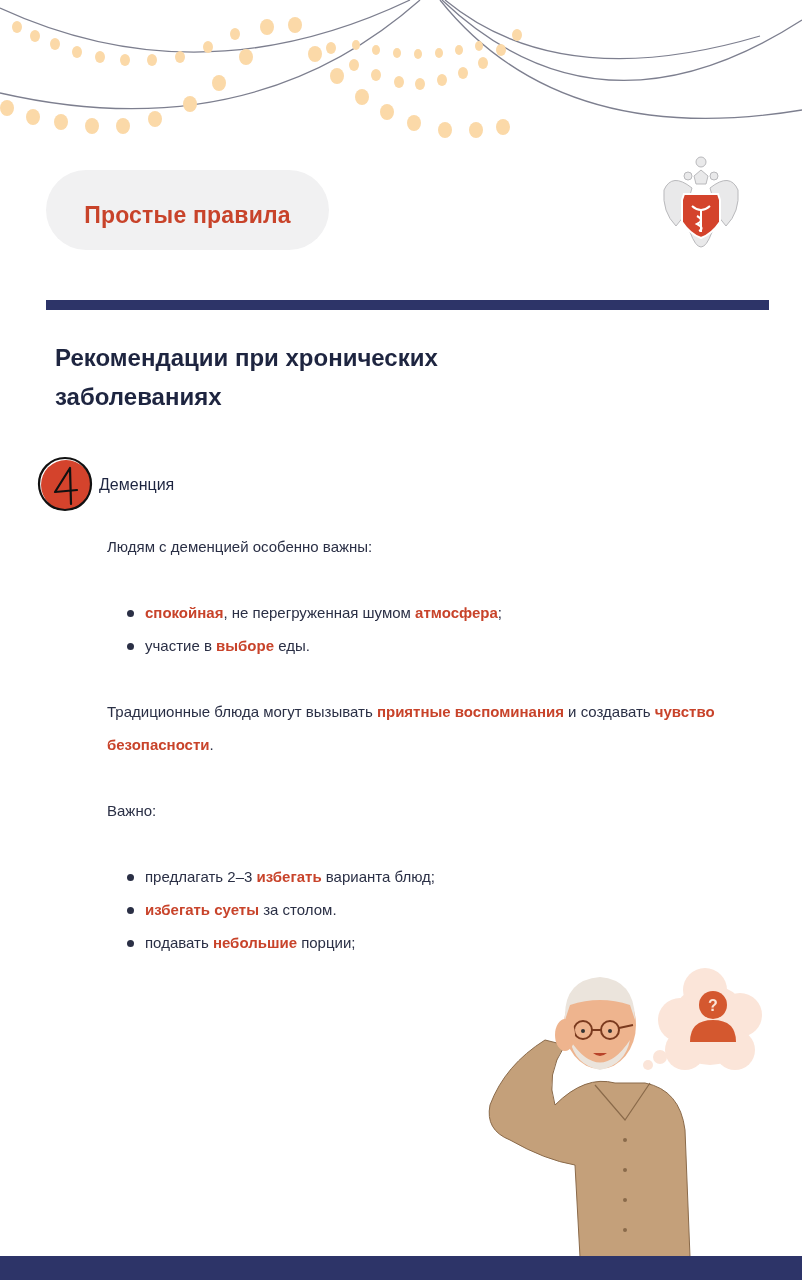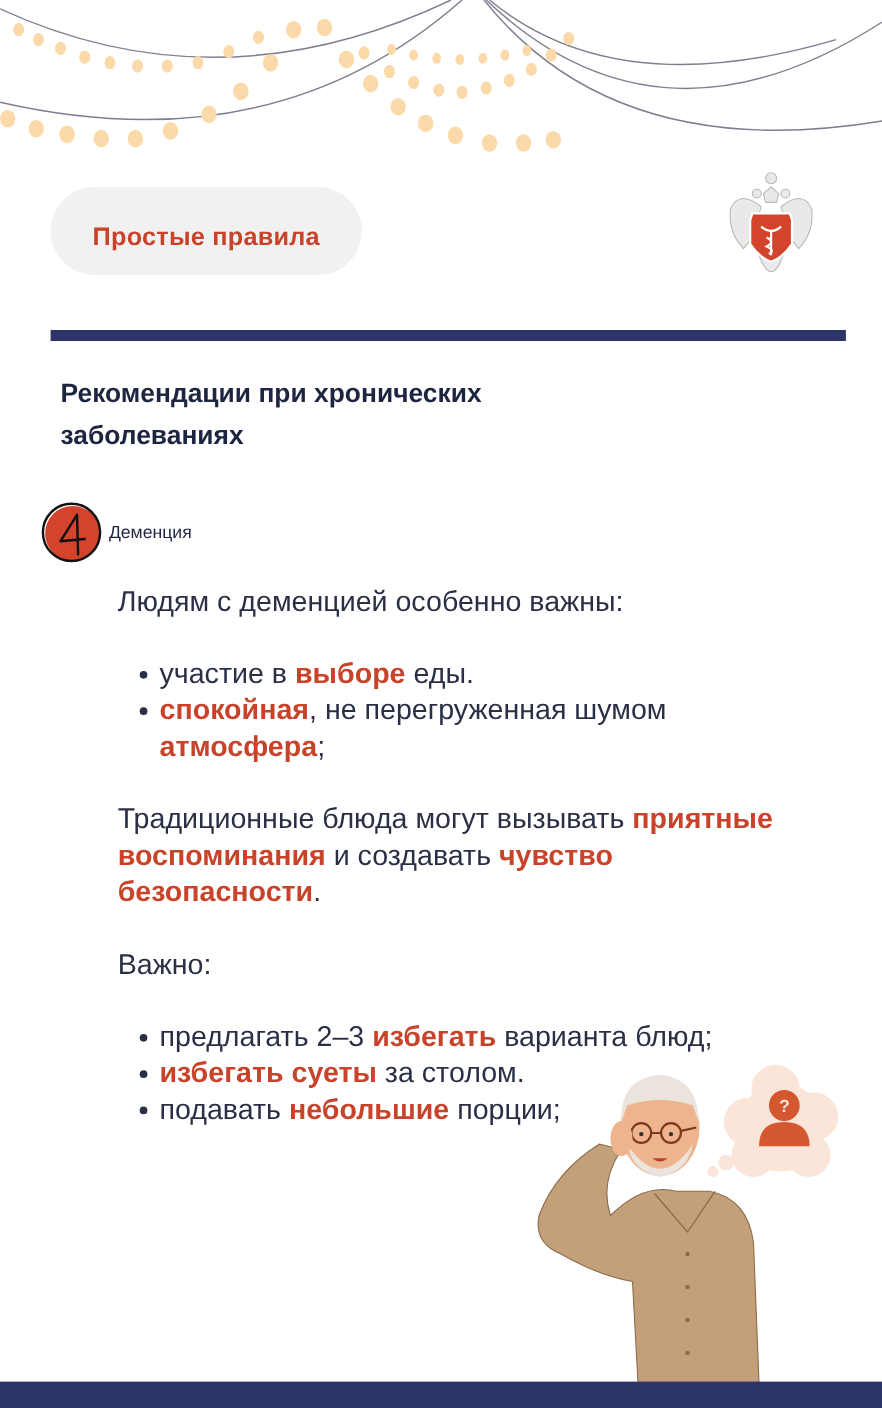--- a/index.html
+++ b/index.html
@@ -28,21 +28,21 @@
     font-size: 24px; font-weight: bold; line-height: 39px; color: #1e2540;
     margin: 0;
   }
   .section-head { position: absolute; left: 37px; top: 456px; display: flex; align-items: center; }
   .num-badge { width: 58px; height: 58px; position: relative; }
   .section-title {
     margin-left: 4px; font-size: 16px; font-weight: normal; color: #1e2540;
   }
   .content {
     position: absolute; left: 107px; top: 530px; width: 620px;
-    font-size: 26px; line-height: 33px; color: #2a2f45;
+    font-size: 15px; line-height: 33px; color: #2a2f45;
   }
   .content p { margin: 0; }
   .content ul { margin: 0; padding: 0; list-style: none; }
   .content li { position: relative; padding-left: 38px; }
   .content li::before {
     content: ""; position: absolute; left: 20px; top: 14px;
     width: 7px; height: 7px; border-radius: 50%; background: #2a2f45;
   }
   .hl { color: #c8432a; font-weight: bold; }
   .illustration { position: absolute; left: 485px; top: 965px; width: 290px; height: 292px; }
@@ -149,22 +149,22 @@
       <path d="M33 12 L18 36 L40 34 M33 12 L34 48" fill="none" stroke="#111" stroke-width="2.2" stroke-linecap="round" stroke-linejoin="round"></path>
     </svg>
   </div>
   <span class="section-title">Деменция</span>
 </div>
 
 <div class="content">
   <p>Людям с деменцией особенно важны:</p>
   <div style="height:33px"></div>
   <ul id="list1">
+      <li><span class="hl">спокойная</span><span>, не перегруженная шумом </span><span class="hl">атмосфера</span><span>;</span></li>
       <li><span>участие в </span><span class="hl">выборе</span><span> еды.</span></li>
-      <li><span class="hl">спокойная</span><span>, не перегруженная шумом </span><span class="hl">атмосфера</span><span>;</span></li>
     </ul>
   <div style="height:33px"></div>
   <p id="para"><span>Традиционные блюда могут вызывать </span><span class="hl">приятные воспоминания</span><span> и создавать </span><span class="hl">чувство безопасности</span><span>.</span></p>
   <div style="height:33px"></div>
   <p>Важно:</p>
   <div style="height:33px"></div>
   <ul id="list2">
       <li><span>предлагать 2–3 </span><span class="hl">избегать</span><span> варианта блюд;</span></li>
       <li><span class="hl">избегать суеты</span><span> за столом.</span></li>
       <li><span>подавать </span><span class="hl">небольшие</span><span> порции;</span></li>

